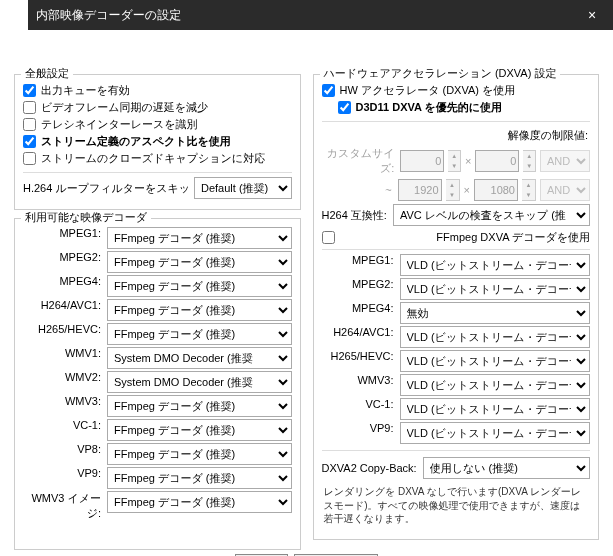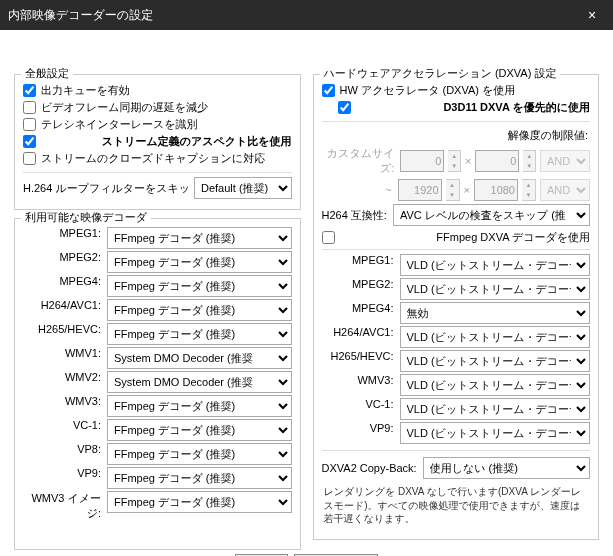--- a/index.html
+++ b/index.html
@@ -1,27 +1,27 @@
 <!DOCTYPE html>
 <html><head>
 <meta charset="utf-8">
 <style>
 * { box-sizing: border-box; margin: 0; padding: 0; font-family: "Meiryo", "Yu Gothic", sans-serif; }
 body { background: #fff; width: 613px; height: 556px; overflow: hidden; }
-.titlebar { background: #2b2b2b; color: #fff; height: 30px; display: flex; align-items: center; padding: 0 8px; font-size: 12px; }
+.titlebar { background: #2b2b2b; color: #fff; height: 30px; display: flex; align-items: center; padding: 0 8px; font-size: 12px; margin-left: 28px; }
 .titlebar .title { flex: 1; }
 .titlebar .close { width: 26px; text-align: center; cursor: pointer; font-size: 14px; }
 .content { display: flex; padding: 8px 14px 0 14px; gap: 12px; height: 480px; margin-top: 36px; }
 .col { flex: 1; min-width: 0; }
 .fieldset { border: 1px solid #ccc; margin-bottom: 8px; padding: 6px 8px 8px 8px; position: relative; }
 .fieldset .legend { position: absolute; top: -9px; left: 6px; background: #fff; padding: 0 4px; font-size: 11px; }
 .row { display: flex; align-items: center; gap: 4px; margin: 2px 0; font-size: 11px; min-height: 20px; }
 .chk { display: flex; align-items: center; gap: 5px; font-size: 11px; margin: 2px 0; }
 .chk input { width: 13px; height: 13px; flex-shrink: 0; }
-.bold { font-weight: 700; justify-content: space-between; }
+.bold { font-weight: 700; }
 .gray { color: #a0a0a0; }
 select { font-size: 11px; height: 22px; border: 1px solid #aaa; background: #fff; padding: 0 2px; }
 select.full { flex: 1; min-width: 0; }
 input.num { font-size: 11px; width: 44px; height: 22px; border: 1px solid #aaa; text-align: right; padding: 0 2px; }
 .spin { display: flex; flex-direction: column; width: 14px; height: 22px; border: 1px solid #aaa; border-left: 0; background: #efefef; }
 .spin span { flex: 1; font-size: 6px; display: flex; align-items: center; justify-content: center; cursor: pointer; }
 .decoder-row { display: flex; gap: 6px; margin: 2px 0; }
 .decoder-row .dl { width: 78px; text-align: right; font-size: 11px; }
 .decoder-row select { flex: 1; min-width: 0; }
 .rrow .dl { width: 72px; }

